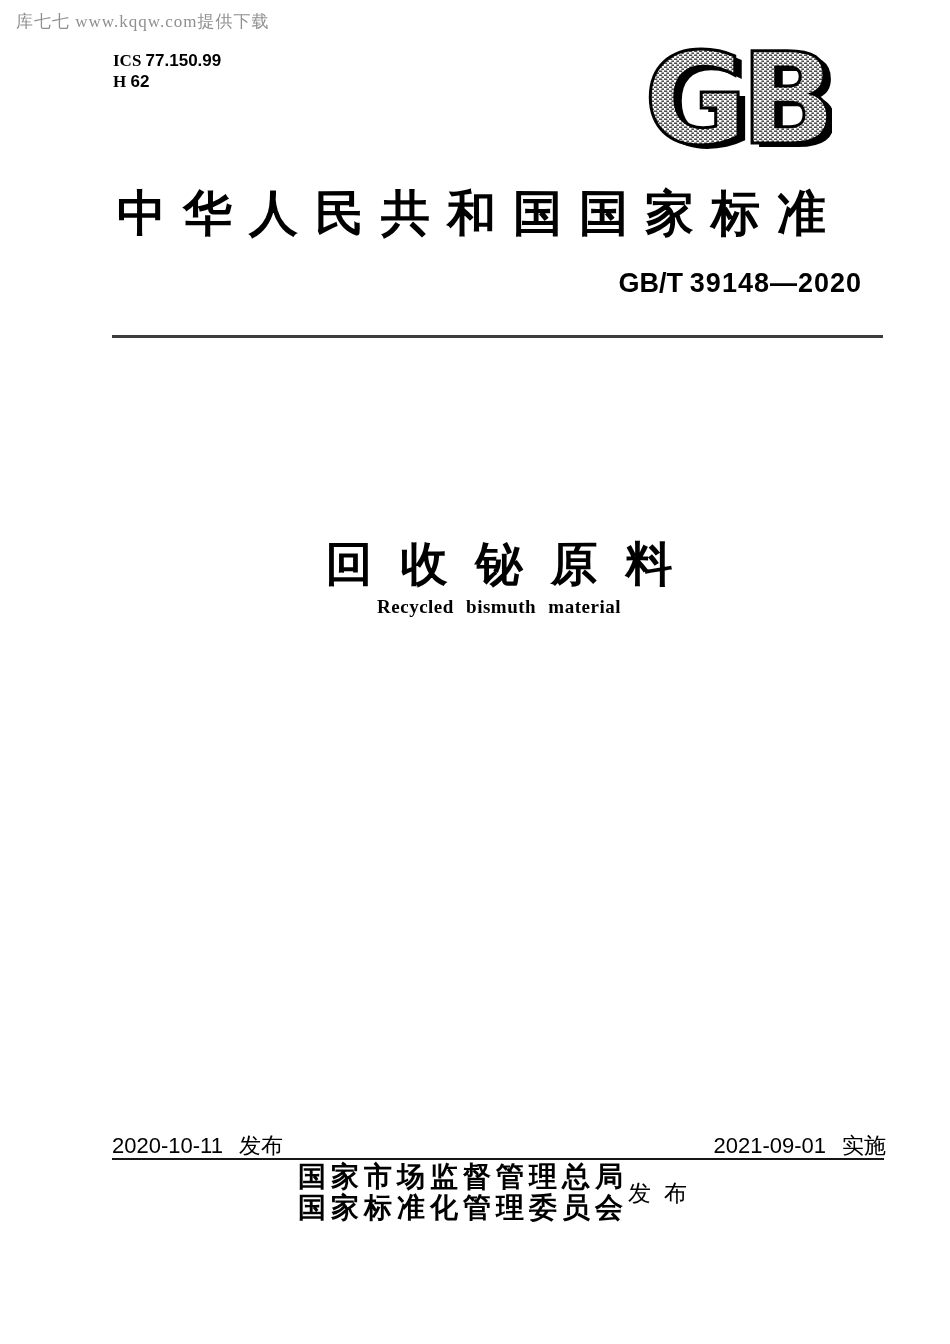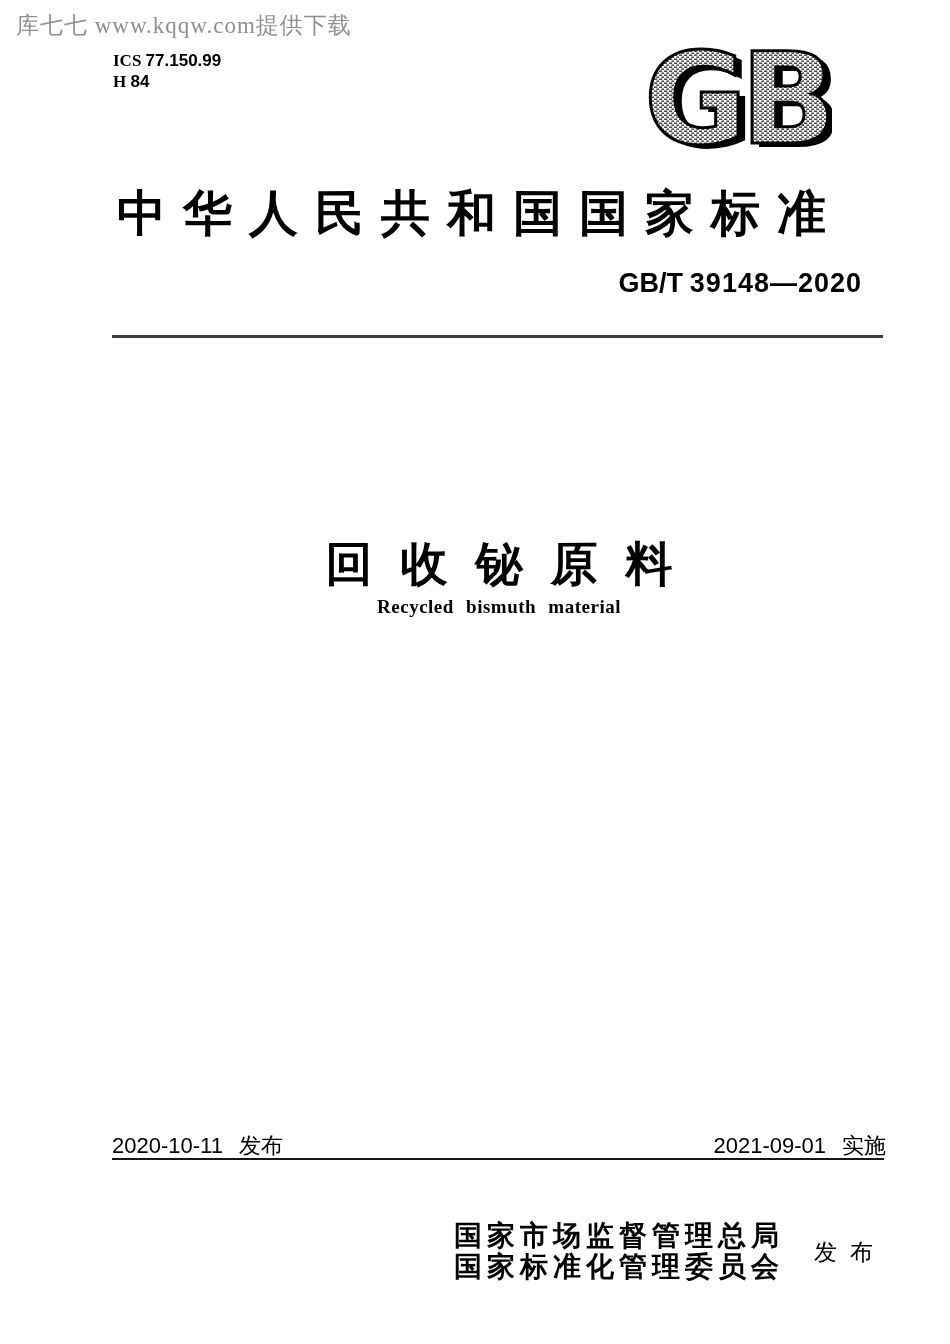--- a/index.html
+++ b/index.html
@@ -6,21 +6,21 @@
   html, body { background: #ffffff; }
   body {
     width: 950px; height: 1344px;
     position: relative;
     font-family: "Liberation Serif", "DejaVu Serif", serif;
     color: #000;
     overflow: hidden;
   }
   .watermark {
     position: absolute; left: 16px; top: 10px;
-    font-size: 23px; letter-spacing: 1px;
+    font-size: 17px; letter-spacing: 1px;
     color: #8f8f8f;
     font-family: "Liberation Serif", "DejaVu Serif", serif;
   }
   .ics-block {
     position: absolute; left: 113px; top: 42px;
     font-size: 17px; line-height: 21px; margin-top: 8px;
   }
   .ics-label { font-weight: bold; font-family: "Liberation Serif", serif; }
   .ics-code  { font-family: "Liberation Sans", "DejaVu Sans", sans-serif; font-weight: 600; }
   .gb-logo { position: absolute; left: 644px; top: 42px; }
@@ -62,22 +62,22 @@
     display: flex; justify-content: space-between; align-items: baseline;
     font-family: "Liberation Sans", "DejaVu Sans", sans-serif;
     font-size: 22px;
   }
   .date-item { display: flex; align-items: baseline; gap: 16px; white-space: nowrap; }
   .rule-bottom {
     position: absolute; left: 112px; top: 1158px;
     width: 772px; height: 2px; background: #161616;
   }
   .publisher-row {
-    position: absolute; left: 112px; top: 1220px; width: 774px;
-    display: flex; justify-content: flex-end; align-items: center; gap: 30px;
+    position: absolute; left: 112px; top: 1161px; width: 774px;
+    display: flex; justify-content: center; align-items: center; 
   }
   .publisher-lines {
     font-family: "Liberation Serif", "DejaVu Serif", serif;
     font-weight: 600; font-size: 28px; line-height: 31px;
     letter-spacing: 5px; white-space: nowrap; text-align: center;
   }
   .publish-label {
     font-family: "Liberation Sans", "DejaVu Sans", sans-serif;
     font-size: 23px; letter-spacing: 13px; white-space: nowrap;
     padding-top: 2px;
@@ -88,21 +88,21 @@
 
 <div class="watermark">库七七 www.kqqw.com提供下载</div>
 
 <div class="ics-block">
   <div>
     <span class="ics-label">ICS</span>
     <span class="ics-code">77.150.99</span>
   </div>
   <div>
     <span class="ics-label">H</span>
-    <span class="ics-code">84</span>
+    <span class="ics-code">62</span>
   </div>
 </div>
 
 <svg class="gb-logo" width="188" height="110" viewBox="0 0 188 110" aria-hidden="true">
   <defs>
     <pattern id="hatch" width="5" height="4" patternUnits="userSpaceOnUse">
       <rect width="5" height="4" fill="#ffffff"></rect>
       <rect x="0" y="0.6" width="3.2" height="1.1" fill="#000000"></rect>
       <rect x="2.4" y="2.6" width="3.2" height="1.1" fill="#000000"></rect>
     </pattern>

